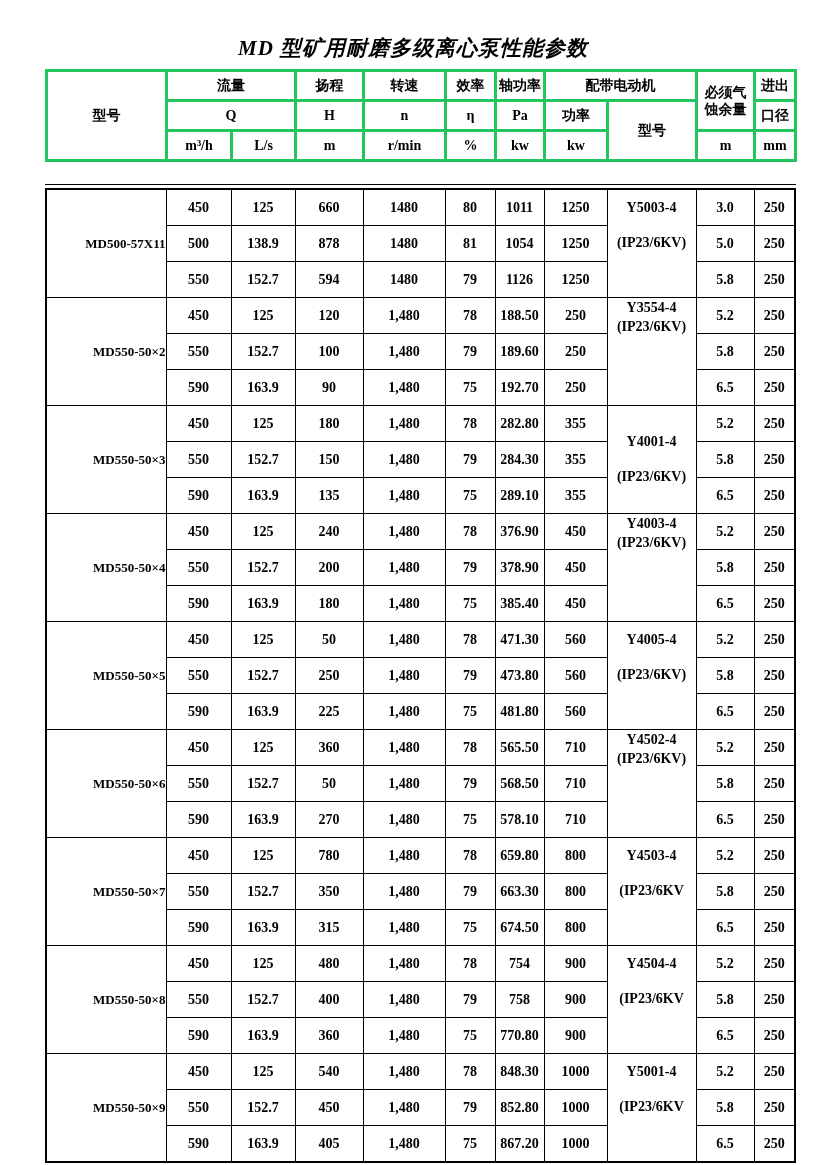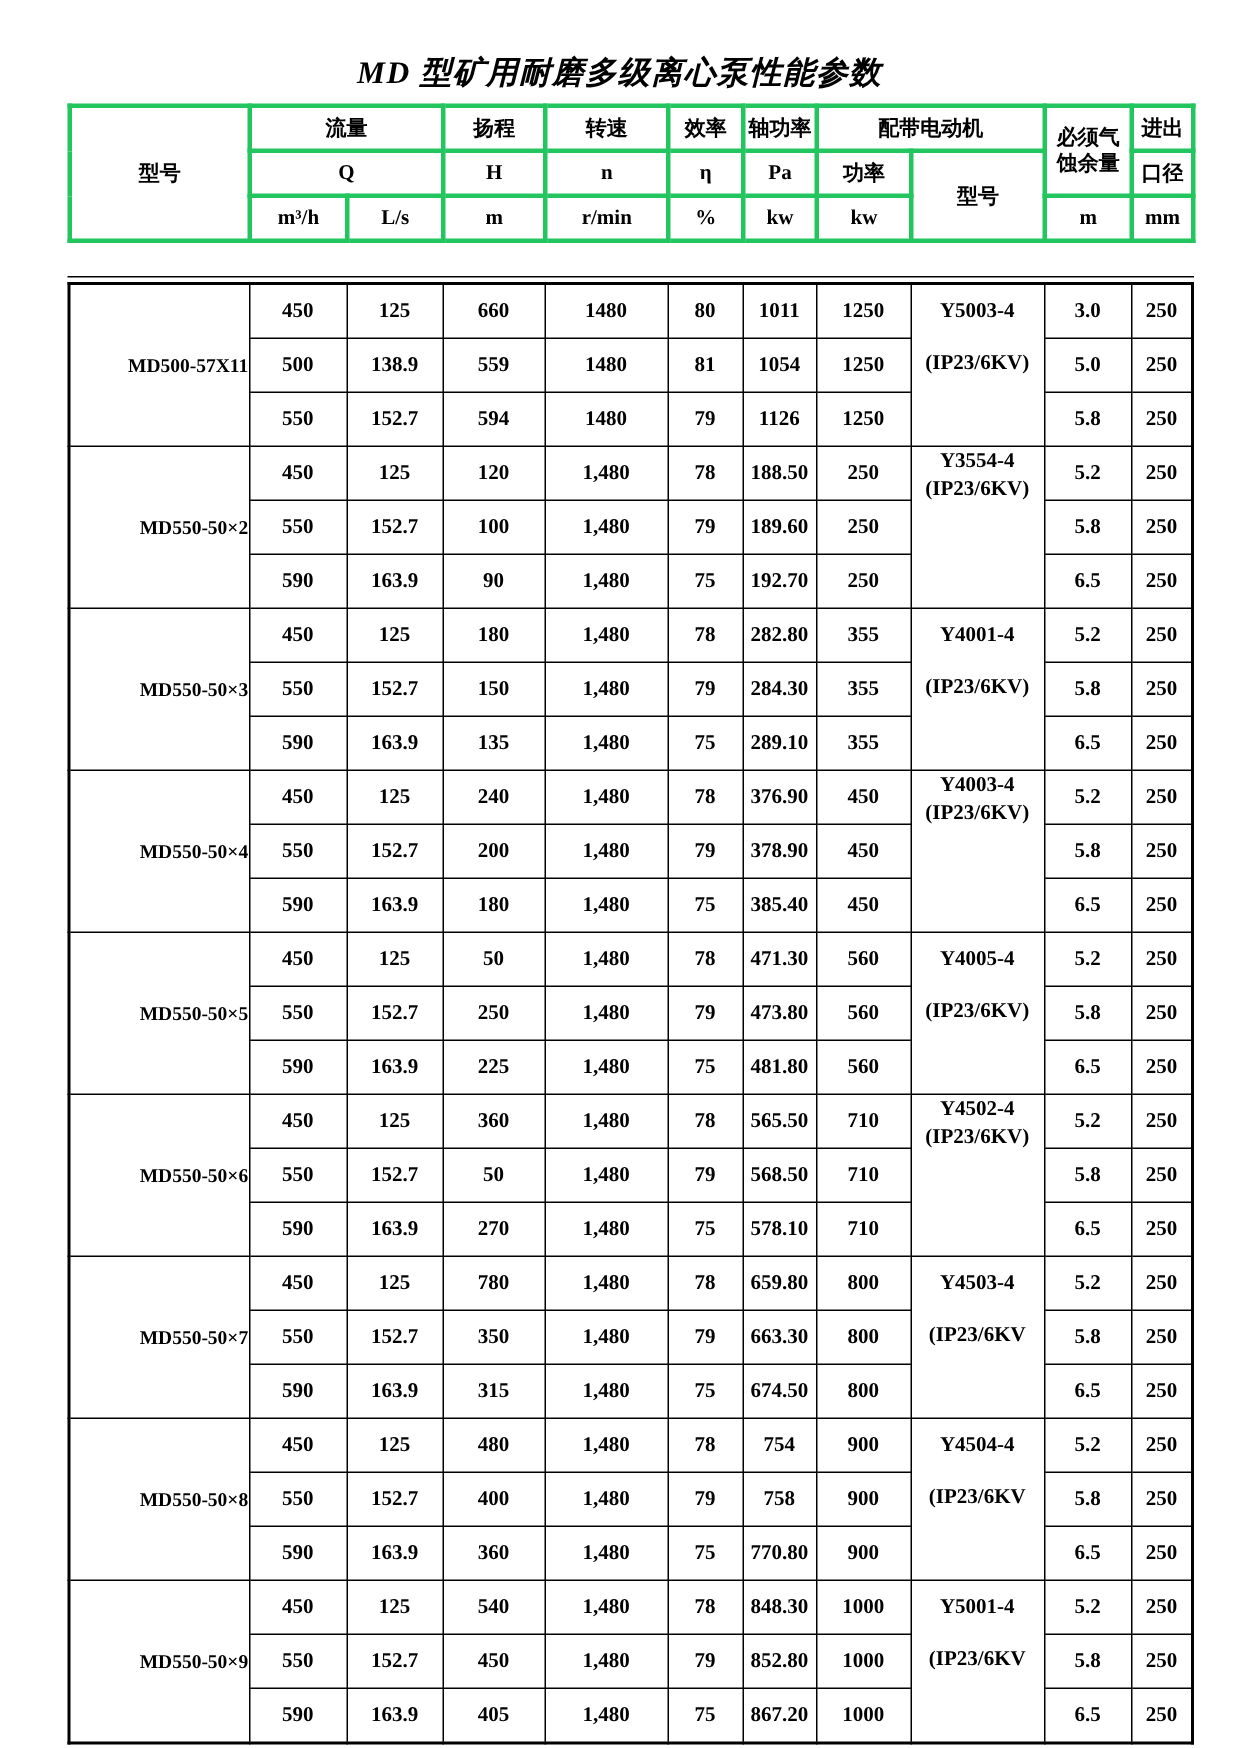--- a/index.html
+++ b/index.html
@@ -76,21 +76,21 @@
     vertical-align: top;
     margin-top: 36px;
   }
   .motor {
     display: flex;
     flex-direction: column;
     height: 105px;
   }
   .motor.pos-top    { justify-content: flex-start; }
   .motor.pos-middle { justify-content: flex-start; }
-  .motor.pos-low    { justify-content: flex-start; }
+  .motor.pos-low    { justify-content: center; }
   .motor.pos-top .motor-line,
   .motor.pos-low .motor-line  { height: 35px; line-height: 35px; }
   .motor.pos-middle .motor-line { height: 19px; line-height: 19px; }
 </style>
 </head>
 <body>
 
 <div class="page-title">MD 型矿用耐磨多级离心泵性能参数</div>
 
 <div class="tbl-area">
@@ -178,21 +178,21 @@
                 <div class="motor-line">Y5003-4</div>
                 <div class="motor-line">(IP23/6KV)</div>
               </div>
             </td>
             <td>3.0</td>
             <td>250</td>
           </tr>
           <tr>
             <td>500</td>
             <td>138.9</td>
-            <td>559</td>
+            <td>878</td>
             <td>1480</td>
             <td>81</td>
             <td>1054</td>
             <td>1250</td>
             <td>5.0</td>
             <td>250</td>
           </tr>
           <tr>
             <td>550</td>
             <td>152.7</td>

